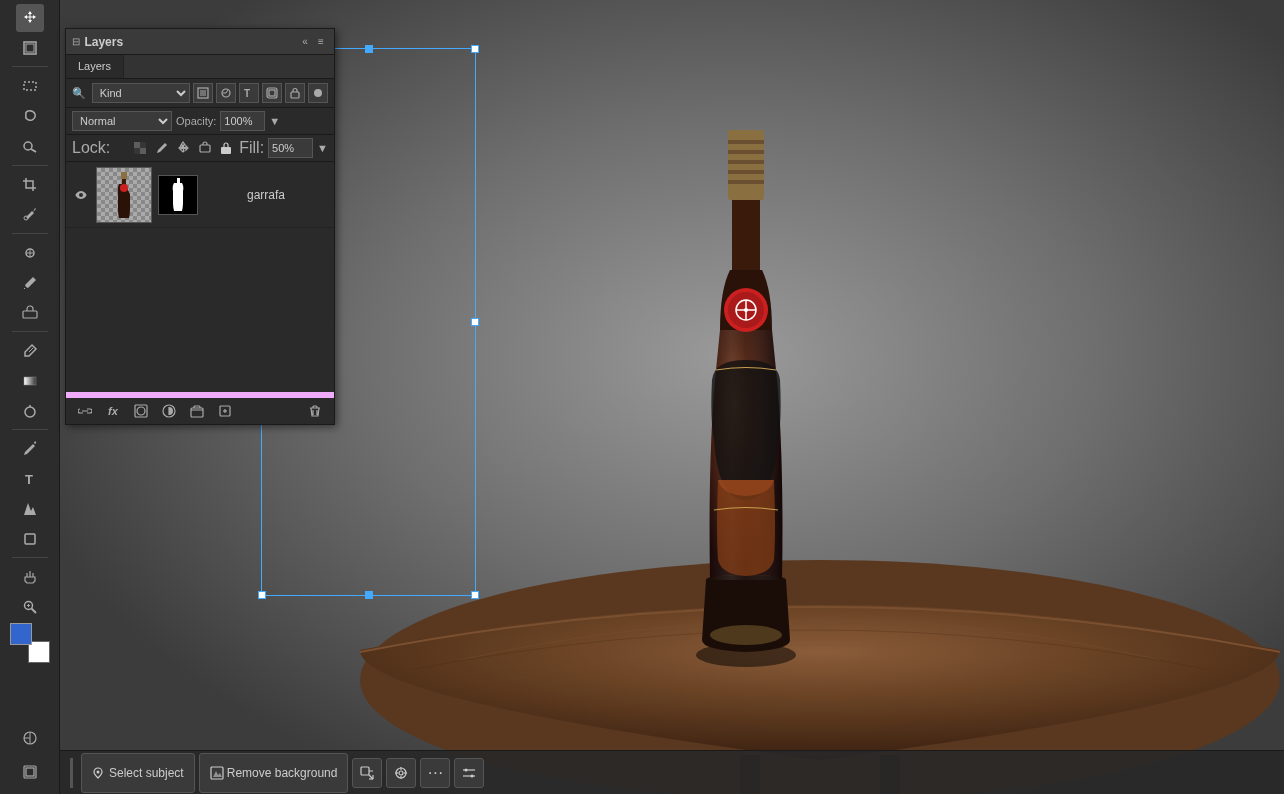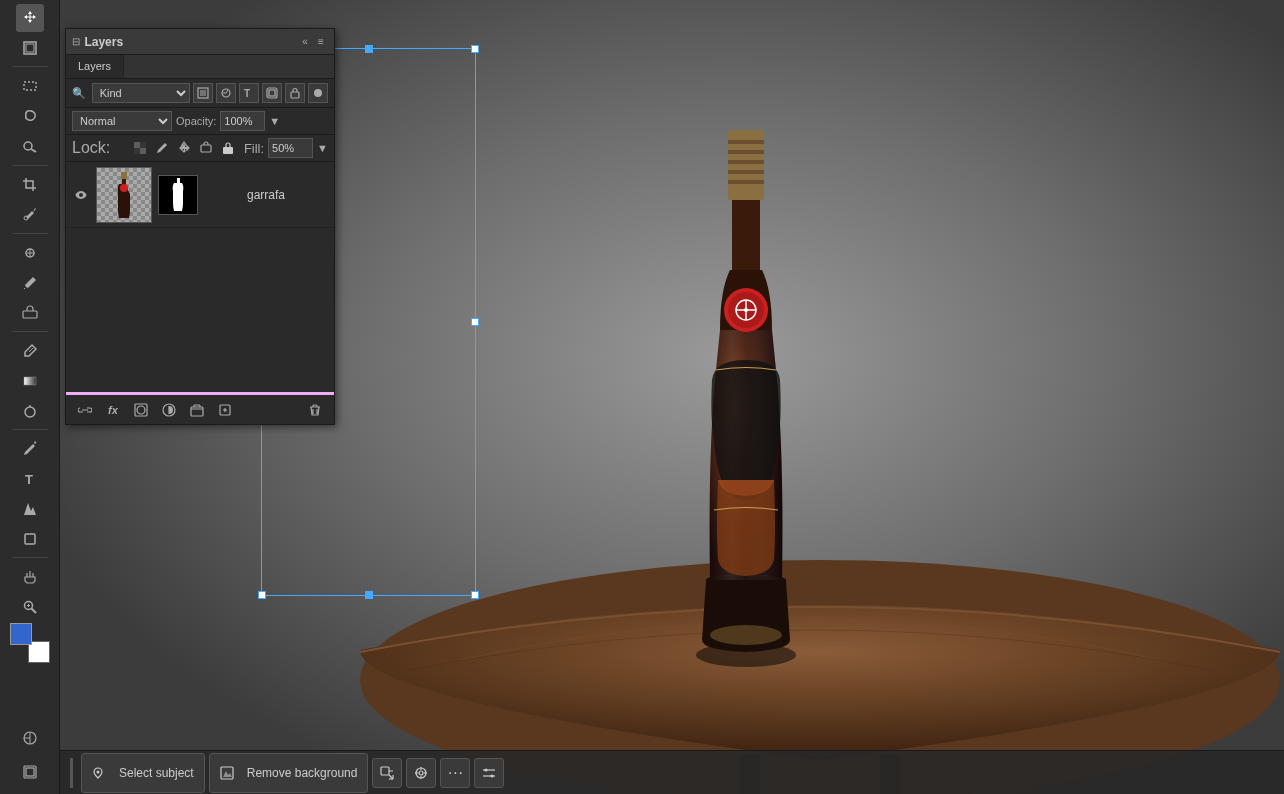--- a/index.html
+++ b/index.html
@@ -252,21 +252,21 @@
       cursor: pointer;
     }
     .lock-icon.active { color: #ccc; }
     .fill-row {
       display: flex;
       align-items: center;
       gap: 4px;
       margin-left: auto;
     }
     .fill-label {
-      font-size: 13px;
+      font-size: 16px;
       color: #aaa;
     }
     .fill-input {
       width: 45px;
       background: #3a3a3a;
       border: 1px solid #555;
       color: #ccc;
       font-size: 11px;
       padding: 1px 3px;
       height: 20px;
@@ -357,21 +357,21 @@
       color: #aaa;
       font-size: 10px;
       cursor: pointer;
     }
 
     
     .panel-footer {
       display: flex;
       align-items: center;
       padding: 4px 8px;
-      border-top: 3px solid #f0abfc;
+      border-top: 6px solid #f0abfc;
       gap: 6px;
       background: #2a2a2a;
       height: 32px;
     }
     .footer-btn {
       width: 22px;
       height: 22px;
       display: flex;
       align-items: center;
       justify-content: center;
@@ -399,21 +399,21 @@
     .bottom-line {
       width: 3px;
       height: 30px;
       background: #555;
       margin-right: 4px;
     }
 
     .bottom-btn {
       display: flex;
       align-items: center;
-      gap: 13px;
+      gap: 3px;
       padding: 19px 10px;
       background: #3a3a3a;
       border: 1px solid #555;
       border-radius: 3px;
       color: #ccc;
       font-size: 12px;
       cursor: pointer;
       height: 38px;
       white-space: nowrap;
     }

